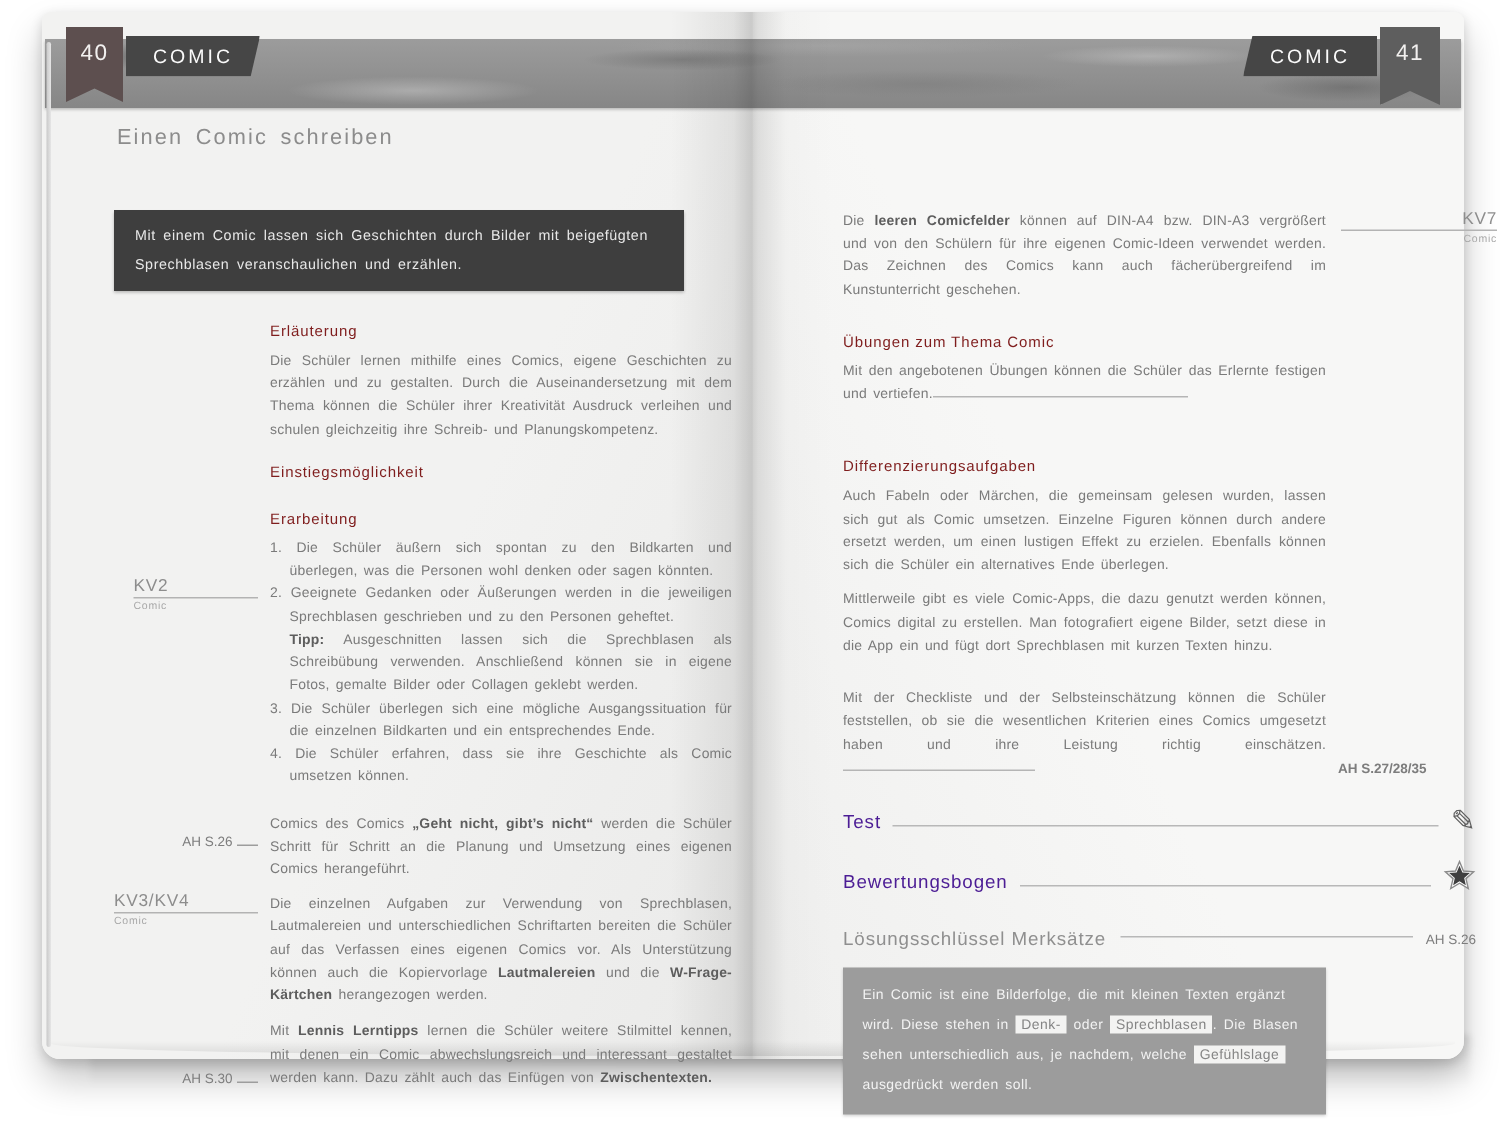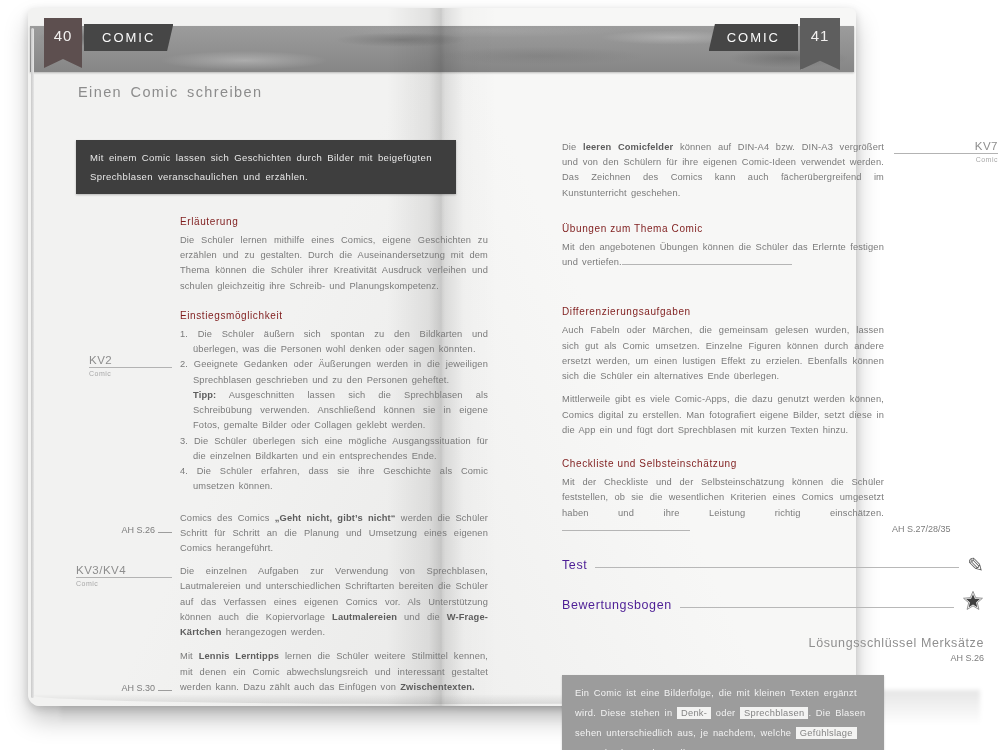--- a/index.html
+++ b/index.html
@@ -8,21 +8,21 @@
     background:#ffffff;
     font-family:"Liberation Sans","DejaVu Sans",sans-serif;
   }
   .floor-shadow{
     position:absolute;left:60px;right:20px;top:690px;height:50px;
     background:radial-gradient(ellipse 480px 28px at 50% 0%,rgba(0,0,0,.20),rgba(0,0,0,.05) 60%,transparent 75%),
                linear-gradient(rgba(0,0,0,.10),transparent 70%);
     filter:blur(2px);
   }
   .book{
-    position:absolute;left:28px;top:8px;width:828px;height:698px;
+    position:absolute;left:28px;top:8px;width:948px;height:698px;
     background:#f4f4f3;border-radius:6px 6px 12px 12px;
     box-shadow:0 14px 24px rgba(0,0,0,.22),0 3px 8px rgba(0,0,0,.15);
   }
   .page-left{position:absolute;left:0;top:0;bottom:0;width:50%;
     background:linear-gradient(115deg,#f2f2f1 55%,#eaeae9);border-radius:6px 0 0 12px;}
   .page-right{position:absolute;right:0;top:0;bottom:0;width:50%;
     background:linear-gradient(245deg,#f7f7f6 55%,#efefee);border-radius:0 6px 12px 0;}
   .gutter{position:absolute;left:50%;top:0;bottom:0;width:110px;transform:translateX(-50%);
     background:linear-gradient(to right,transparent 0%,rgba(0,0,0,.07) 38%,rgba(0,0,0,.16) 49%,rgba(0,0,0,.10) 53%,rgba(0,0,0,.02) 70%,transparent 100%);}
   .edge-lines{position:absolute;left:3px;top:20px;bottom:8px;width:3px;
@@ -83,21 +83,21 @@
 
   
   .rp{position:absolute;left:534px;top:132px;width:436px;}
   .merkbox{background:#9c9c9c;color:#f3f3f3;font-size:9.3px;line-height:2.15;
     letter-spacing:.3px;word-spacing:1.6px;padding:9px 13px;width:296px;box-shadow:0 1px 2px rgba(0,0,0,.18);}
   .merkbox .wbox{background:#f3f3f2;color:#858585;padding:1px 4px;}
   .iconrow{display:flex;align-items:flex-end;width:422px;}
   .iconrow .lbl{font-size:12.5px;color:#4c1d95;letter-spacing:.6px;}
   .rule{flex:1;border-bottom:1px solid #b8b8b8;margin:0 8px 4px 8px;}
   .pencil-icon{font-size:20px;color:#5f5f5f;line-height:14px;transform:rotate(0deg);}
-  .losrow{display:flex;align-items:flex-end;width:422px;flex-direction:column;}
+  .losrow{display:flex;align-items:center;width:422px;}
 </style>
 </head>
 <body>
 
 <div class="floor-shadow"></div>
 
 <div class="book">
   <div class="page-left"></div>
   <div class="page-right"></div>
   <div class="band"></div>
@@ -125,20 +125,24 @@
         <div class="h-section">Erläuterung</div>
         <p class="txt">Die Schüler lernen mithilfe eines Comics, eigene Geschichten zu erzählen und zu gestalten. Durch die Auseinandersetzung mit dem Thema können die Schüler ihrer Kreativität Ausdruck verleihen und schulen gleichzeitig ihre Schreib- und Planungskompetenz.</p>
       </div>
     </div>
 
     <div class="row" style="margin-top:16px;">
       <div class="mcell"></div>
       <div class="h-section">Einstiegsmöglichkeit</div>
     </div>
 
+    <div class="row" style="margin-top:14px;">
+      <div class="mcell"></div>
+      <div class="h-section">Erarbeitung</div>
+    </div>
     <div class="row">
       <div class="mcell" style="padding-right:6px;">
         <div style="margin-top:27px;margin-left:13px;">
           <div class="kv">KV2</div>
           <div class="kv-sub">Comic</div>
         </div>
       </div>
       <div>
         <p class="txt oli">1. Die Schüler äußern sich spontan zu den Bildkarten und überlegen, was die Personen wohl denken oder sagen könnten.</p>
         <p class="txt oli">2. Geeignete Gedanken oder Äußerungen werden in die jeweiligen Sprechblasen geschrieben und zu den Personen geheftet.</p>
@@ -197,24 +201,23 @@
       <div>
         <div class="h-section">Differenzierungsaufgaben</div>
         <p class="txt">Auch Fabeln oder Märchen, die gemeinsam gelesen wurden, lassen sich gut als Comic umsetzen. Einzelne Figuren können durch andere ersetzt werden, um einen lustigen Effekt zu erzielen. Ebenfalls können sich die Schüler ein alternatives Ende überlegen.</p>
         <p class="txt" style="margin-top:8px;">Mittlerweile gibt es viele Comic-Apps, die dazu genutzt werden können, Comics digital zu erstellen. Man fotografiert eigene Bilder, setzt diese in die App ein und fügt dort Sprechblasen mit kurzen Texten hinzu.</p>
       </div>
       <div class="mcell"></div>
     </div>
 
     <div class="rrow" style="margin-top:20px;">
       <div>
-        <div class="h-section">Checkliste und Selbsteinschätzung</div>
         <p class="txt"><span>Mit der Checkliste und der Selbsteinschätzung können die Schüler feststellen, ob sie die wesentlichen Kriterien eines Comics umgesetzt haben und ihre Leistung richtig einschätzen.</span><span class="tail" style="width:128px;"></span></p>
       </div>
-      <div class="mcell" style="display:flex;align-items:flex-end;">
+      <div class="mcell" style="display:flex;align-items:flex-end;font-weight:bold;">
         <div class="ah-r" style="margin-bottom:2px;">AH S.27/28/35</div>
       </div>
     </div>
 
     <div class="iconrow" style="margin-top:22px;">
       <span class="lbl">Test</span>
       <span class="rule"></span>
       <span class="pencil-icon">✎</span>
     </div>
 

